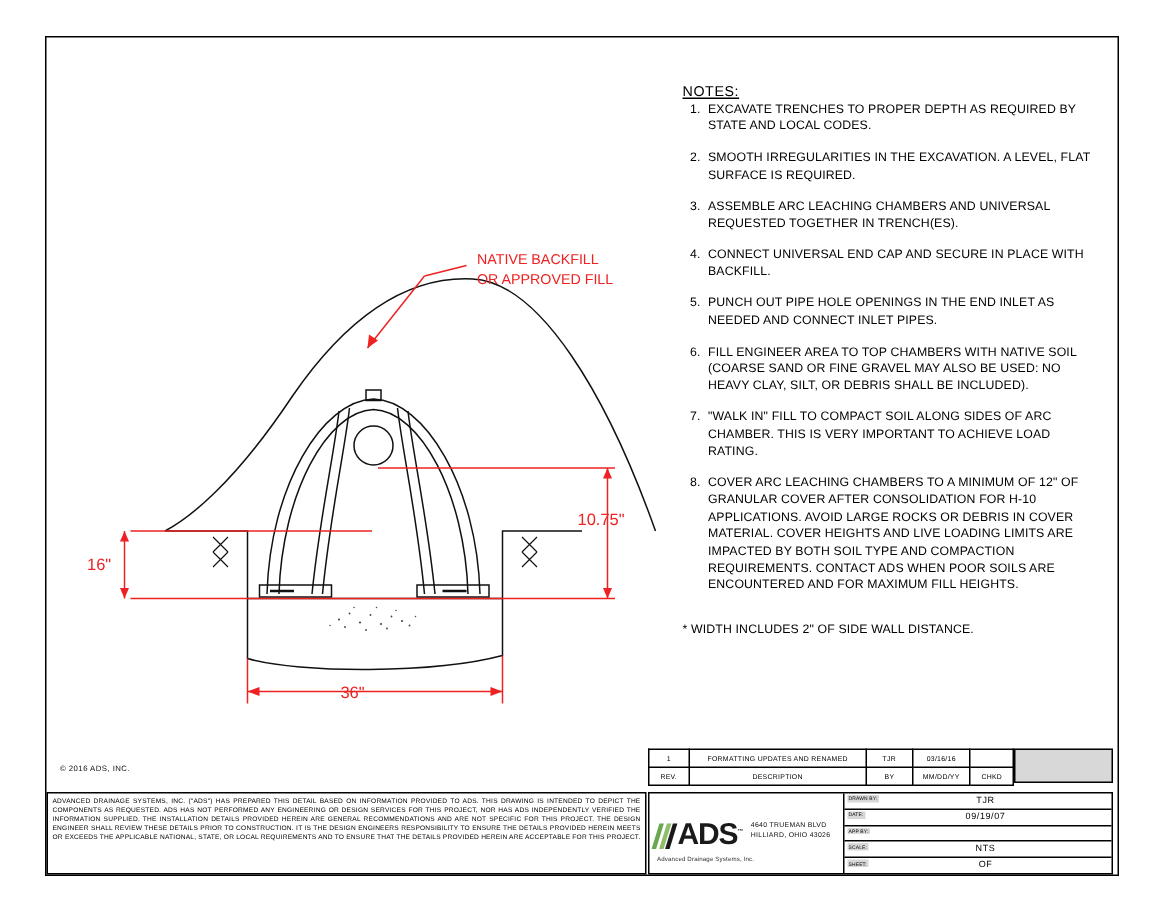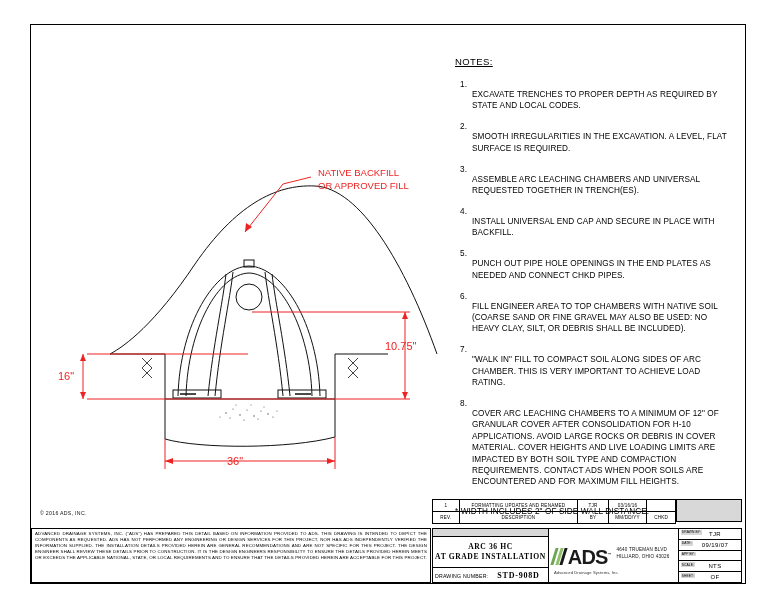--- a/index.html
+++ b/index.html
@@ -36,39 +36,38 @@
     position: absolute;
     left: 455px;
     top: 56px;
     width: 278px;
   }
   #notes-title {
     font-size: 9.5px;
     font-weight: normal;
     letter-spacing: 0.4px;
     text-decoration: underline;
-    margin-bottom: 12px;
+    margin-bottom: 0;
   }
   .note {
     display: flex;
     font-size: 8.2px;
     line-height: 11.4px;
     letter-spacing: 0.1px;
     margin-bottom: 9.5px;
   }
   .note-num {
     width: 17px;
     flex: 0 0 17px;
     text-align: left;
     padding-left: 5px;
     box-sizing: border-box;
   }
   .note-text {
     flex: 1 1 auto;
-    margin-top: 10px;
   }
   #footnote {
     font-size: 8.2px;
     line-height: 11.4px;
     letter-spacing: 0.1px;
     margin-top: 18px;
   }
 
   
   #drawing {
@@ -384,25 +383,25 @@
     <div class="note">
       <span class="note-num">2.</span>
       <span class="note-text">SMOOTH IRREGULARITIES IN THE EXCAVATION. A LEVEL, FLAT SURFACE IS REQUIRED.</span>
     </div>
     <div class="note">
       <span class="note-num">3.</span>
       <span class="note-text">ASSEMBLE ARC LEACHING CHAMBERS AND UNIVERSAL REQUESTED TOGETHER IN TRENCH(ES).</span>
     </div>
     <div class="note">
       <span class="note-num">4.</span>
-      <span class="note-text">INSTALL UNIVERSAL END CAP AND SECURE IN PLACE WITH BACKFILL.</span>
+      <span class="note-text">CONNECT UNIVERSAL END CAP AND SECURE IN PLACE WITH BACKFILL.</span>
     </div>
     <div class="note">
       <span class="note-num">5.</span>
-      <span class="note-text">PUNCH OUT PIPE HOLE OPENINGS IN THE END PLATES AS NEEDED AND CONNECT CHKD PIPES.</span>
+      <span class="note-text">PUNCH OUT PIPE HOLE OPENINGS IN THE END INLET AS NEEDED AND CONNECT INLET PIPES.</span>
     </div>
     <div class="note">
       <span class="note-num">6.</span>
       <span class="note-text">FILL ENGINEER AREA TO TOP CHAMBERS WITH NATIVE SOIL (COARSE SAND OR FINE GRAVEL MAY ALSO BE USED: NO HEAVY CLAY, SILT, OR DEBRIS SHALL BE INCLUDED).</span>
     </div>
     <div class="note">
       <span class="note-num">7.</span>
       <span class="note-text">"WALK IN" FILL TO COMPACT SOIL ALONG SIDES OF ARC CHAMBER.  THIS IS VERY IMPORTANT TO ACHIEVE LOAD RATING.</span>
     </div>
     <div class="note">
@@ -432,31 +431,20 @@
       <td class="rev-c3">BY</td>
       <td class="rev-c4">MM/DD/YY</td>
       <td class="rev-c5">CHKD</td>
     </tr>
   </tbody>
     </table>
   <div id="revblank"></div>
 
   <div id="titleblock">
 
-    <div id="tb-name">
-      <div id="tb-greybar"></div>
-      <div id="tb-title">
-        <div>ARC 36 HC</div>
-        <div>AT GRADE INSTALLATION</div>
-      </div>
-      <div id="tb-dwgrow">
-        <span>DRAWING NUMBER:</span>
-        <span id="tb-dwgnum">STD-908D</span>
-      </div>
-    </div>
 
     <div id="tb-logo">
       <div id="logo-mark">
         <div id="logo-slashes">
           <div class="slash g1"></div>
           <div class="slash g2"></div>
           <div class="slash g3"></div>
         </div>
         <div id="logo-ads">
           <span>ADS</span><span id="logo-tm">™</span>

